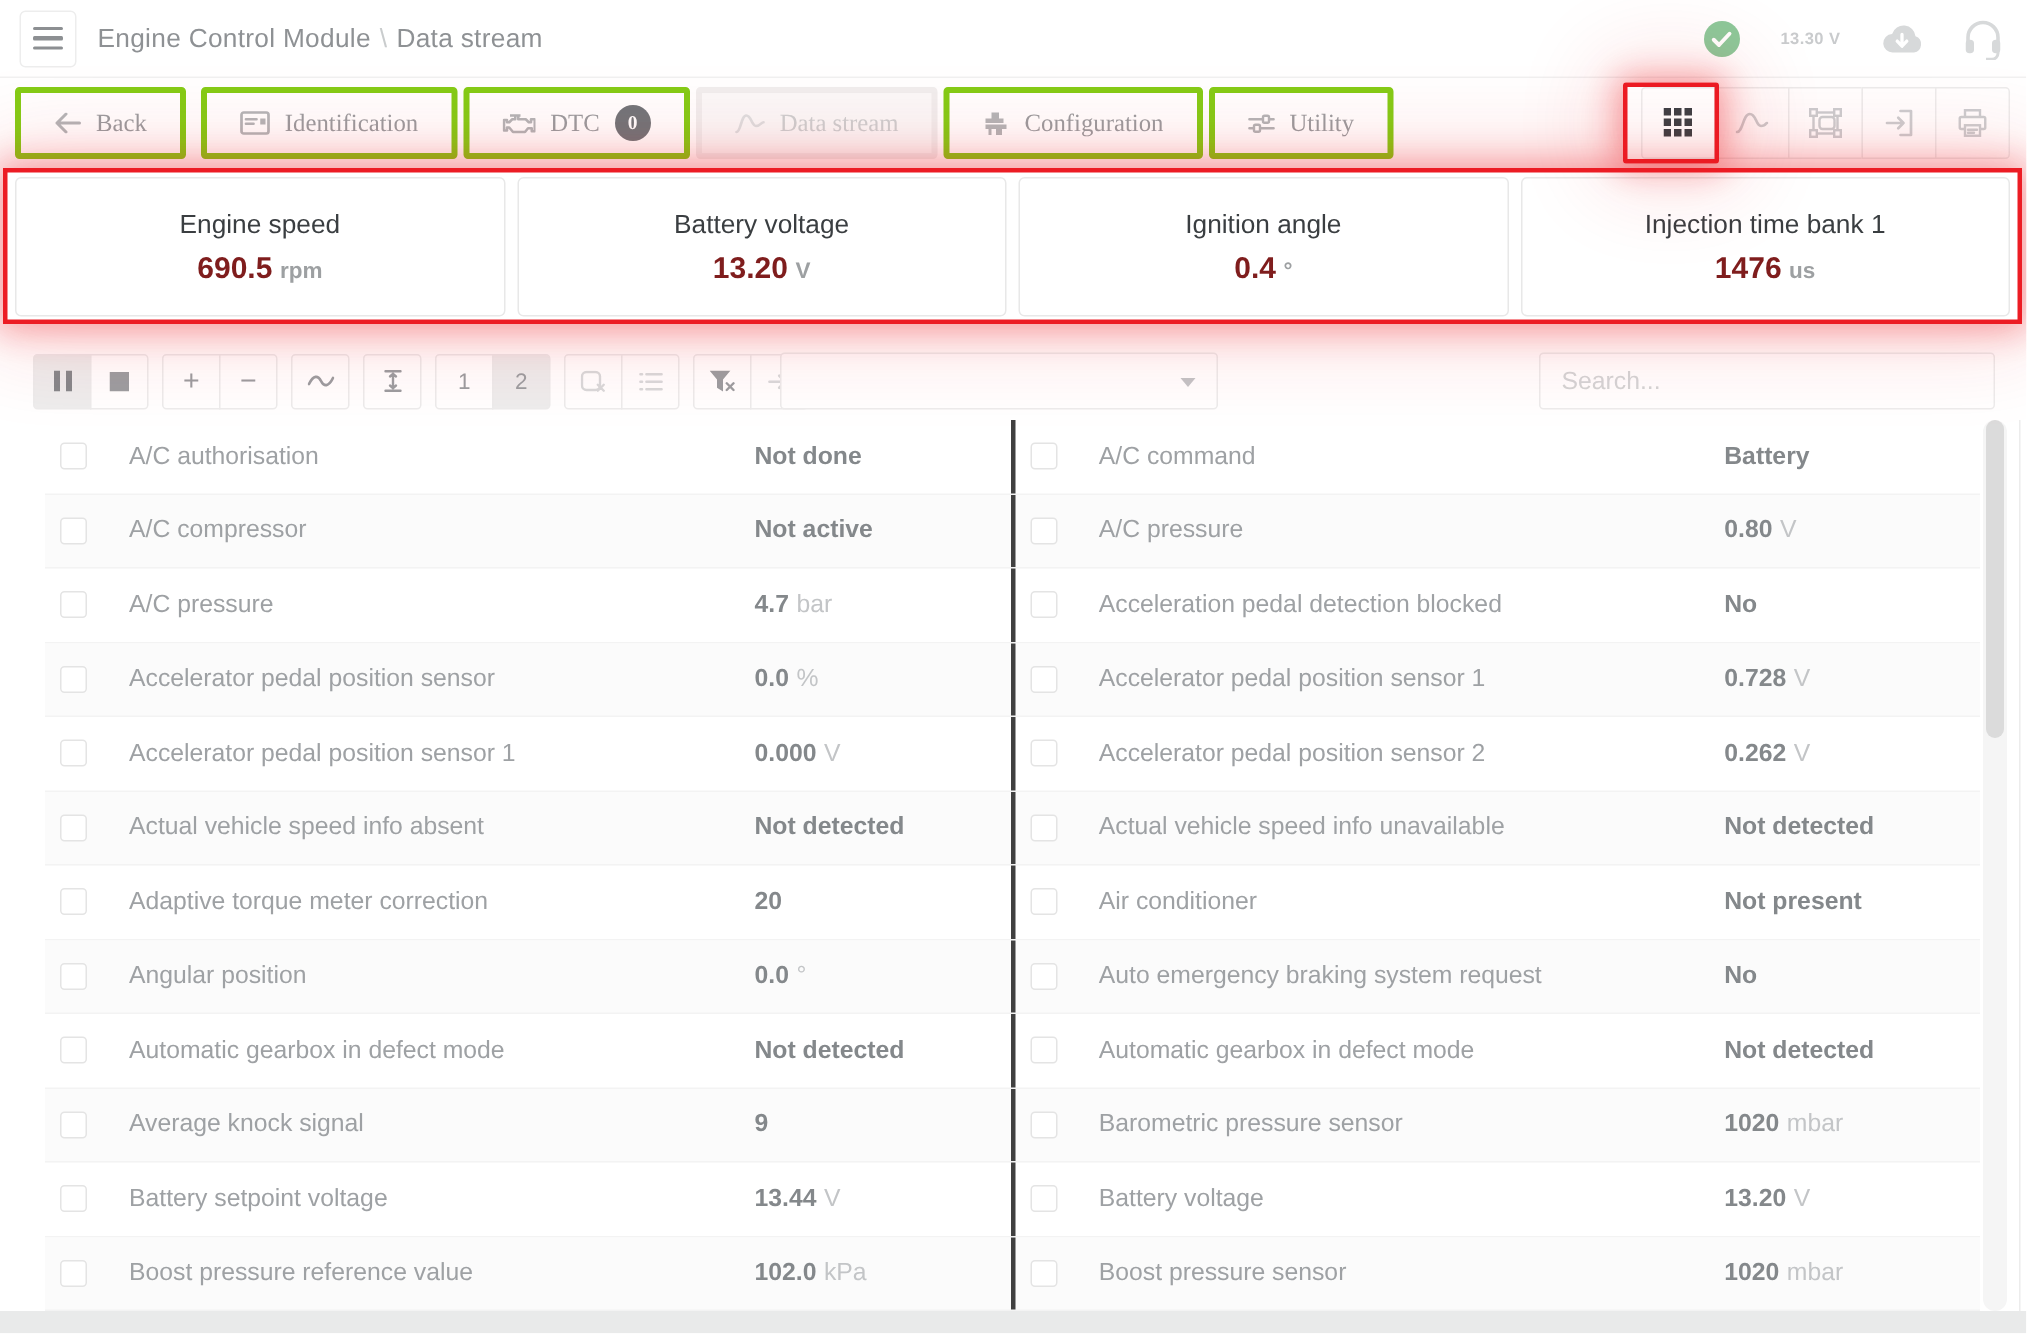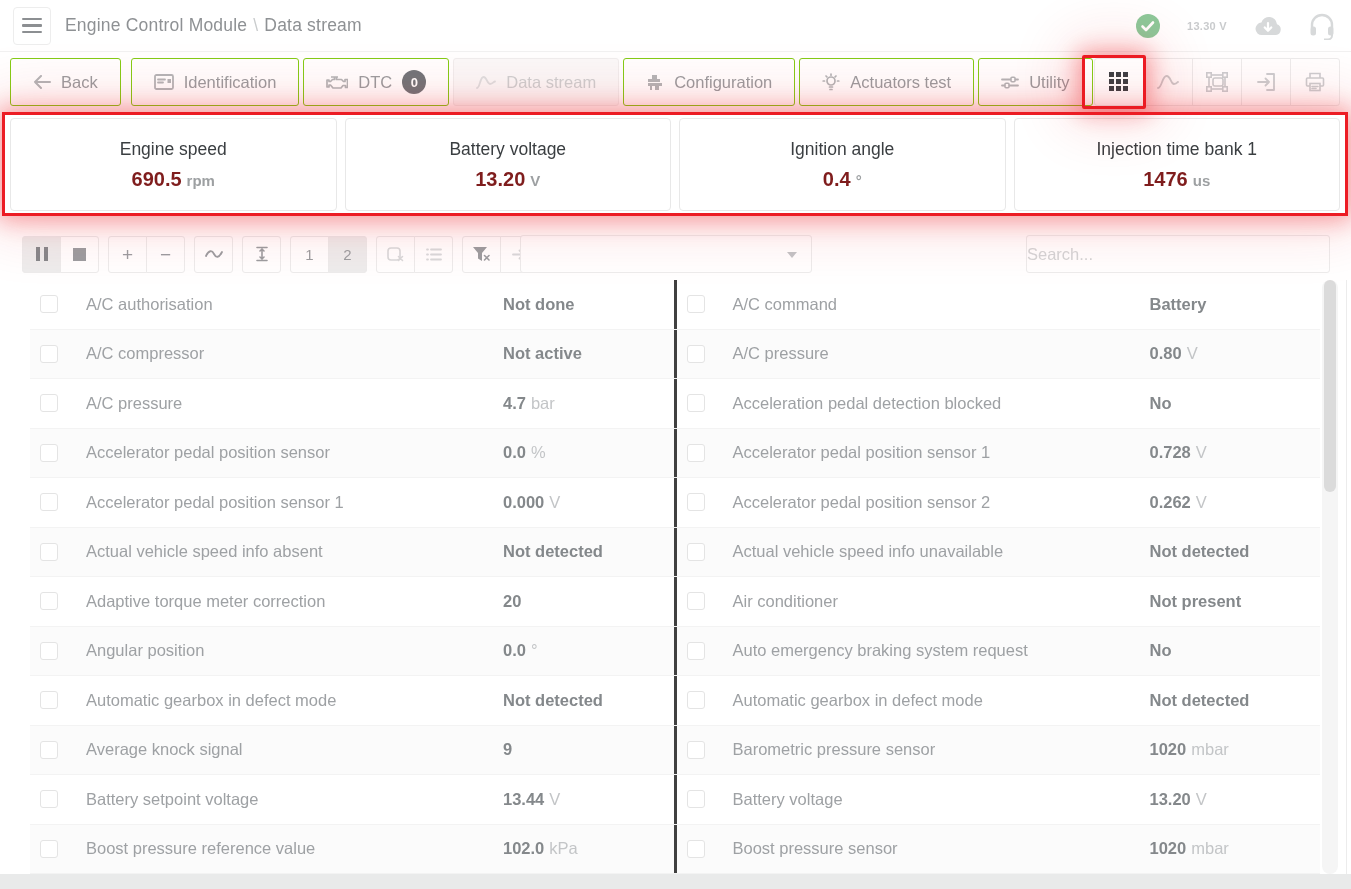--- a/index.html
+++ b/index.html
@@ -11,21 +11,21 @@
   .menu-btn { width:38px; height:38px; margin-left:13px; border:1px solid #ededed; border-radius:4px; background:#fff; display:flex; align-items:center; justify-content:center; flex-direction:column; gap:4px; cursor:pointer; }
   .menu-btn span { display:block; width:20px; height:2.5px; background:#8c8f92; border-radius:1px; }
   .crumb { margin-left:14px; font-size:17.5px; color:#8e9194; letter-spacing:.2px; white-space:nowrap; }
   .crumb .sep { color:#c9cccd; margin:0 6px; }
   .header-right { position:absolute; right:16px; top:0; height:52px; display:flex; align-items:center; gap:26px; }
   .volt { font-size:11px; font-weight:700; color:#c9cbcd; letter-spacing:.3px; }
   .hicon { color:#d7d9da; display:flex; }
 
   
   .nav { position:absolute; top:58px; left:10px; height:48px; display:flex; gap:4px; }
-  .nav-btn { height:48px; padding:0 22px; background:#fff; border:1px solid #84cc16; border-radius:3px; display:flex; align-items:center; gap:10px; font-size:16.5px; color:#9a9da0; cursor:pointer; white-space:nowrap; }
+  .nav-btn { height:48px; padding:0 22px; background:#fff; border:4px solid #84cc16; border-radius:3px; display:flex; align-items:center; gap:10px; font-size:16.5px; color:#9a9da0; cursor:pointer; white-space:nowrap;font-family:Liberation Serif, serif; }
   .nav-btn .nicon { display:flex; color:#b3b6b8; }
   .nav-btn.back { margin-right:6px; }
   .nav-btn.current { background:#faf9f9; border-color:#f0eeee; color:#cdd0d1; cursor:default; }
   .nav-btn.current .nicon { color:#dddfe0; }
   .badge { min-width:24px; height:24px; border-radius:12px; background:#71767a; color:#fff; font-size:13px; font-weight:700; display:flex; align-items:center; justify-content:center; padding:0 6px; }
 
   .actions { position:absolute; top:58px; right:11px; height:48px; display:flex; }
   .act-btn { width:50px; height:48px; background:#fff; border:1px solid #ececec; margin-left:-1px; display:flex; align-items:center; justify-content:center; color:#cbced0; cursor:pointer; }
   .act-btn:first-child { margin-left:0; border-radius:3px 0 0 3px; }
   .act-btn:last-child { border-radius:0 3px 3px 0; }
@@ -49,21 +49,21 @@
   .grp { display:flex; margin-right:9px; }
   .tb { width:39px; height:37px; background:#fff; border:1px solid #ececec; margin-left:-1px; display:flex; align-items:center; justify-content:center; color:#9b9ea1; font-size:15px; cursor:pointer; }
   .grp .tb:first-child { margin-left:0; border-radius:3px 0 0 3px; }
   .grp .tb:last-child { border-radius:0 3px 3px 0; }
   .grp .tb:only-child { border-radius:3px; }
   .tb.on { background:#ededed; }
   .tb.dim { color:#d8dadb; }
   .tb .sym { font-size:19px; line-height:1; }
   .select { position:absolute; left:498px; width:292px; height:38px; background:#fff; border:1px solid #ececec; border-radius:3px; cursor:pointer; }
   .select .caret { position:absolute; right:14px; top:16px; width:0; height:0; border-left:5px solid transparent; border-right:5px solid transparent; border-top:6px solid #c3c5c7; }
-  .search { position:absolute; right:0; width:304px; height:38px; background:#fff; border:1px solid #ececec; border-radius:3px; padding:0 0; font-size:16.5px; color:#6b6f72; font-family:inherit; }
+  .search { position:absolute; right:0; width:304px; height:38px; background:#fff; border:1px solid #ececec; border-radius:3px; padding:0 14px; font-size:16.5px; color:#6b6f72; font-family:inherit; }
   .search::placeholder { color:#d3d5d6; }
 
   
   .table { position:absolute; top:280px; left:30px; width:1290px; height:594px; overflow:hidden; }
   .t-row { display:flex; height:49.5px; border-bottom:1px solid #f3f3f3; }
   .t-row:nth-child(even) { background:#fbfbfb; }
   .t-cell { position:relative; flex:1; display:flex; align-items:center; padding-left:10px; }
   .t-cell.lft { border-right:3px solid #404040; }
   .cbx { width:18px; height:18px; border:1px solid #e4e4e4; border-radius:3px; background:#fff; flex:none; cursor:pointer; }
   .pname { margin-left:28px; font-size:16.5px; color:#9ea1a4; white-space:nowrap; }
@@ -154,29 +154,20 @@
       </span>
       <span>Data stream</span>
     </div>
     <div class="nav-btn">
       <span class="nicon">
         <svg width="18" height="17" viewBox="0 0 18 17" fill="currentColor">
             <path d="M6 1h5v4h3v3H2V5h4zM2 9h14v3h-3v4H9v-4H6v4H4v-4H2z"></path>
           </svg>
       </span>
       <span>Configuration</span>
-    </div>
-    <div class="nav-btn">
-      <span class="nicon">
-        <svg width="18" height="18" viewBox="0 0 18 18" fill="none" stroke="currentColor" stroke-width="1.7" stroke-linecap="round">
-            <circle cx="9" cy="8" r="4"></circle>
-            <path d="M7.5 14h3M8 16.5h2M9 1v1.2M2.5 8H1.2M16.8 8h-1.3M4 3l.9.9M14 3l-.9.9"></path>
-          </svg>
-      </span>
-      <span>Actuators test</span>
     </div>
     <div class="nav-btn">
       <span class="nicon">
         <svg width="18" height="15" viewBox="0 0 18 15" fill="none" stroke="currentColor" stroke-width="1.8" stroke-linecap="round">
             <path d="M1 4.5h16M1 10.5h16"></path>
             <rect x="10" y="2.2" width="4" height="4.6" rx="1" fill="#fff" stroke-width="1.6"></rect>
             <rect x="4" y="8.2" width="4" height="4.6" rx="1" fill="#fff" stroke-width="1.6"></rect>
           </svg>
       </span>
       <span>Utility</span>

